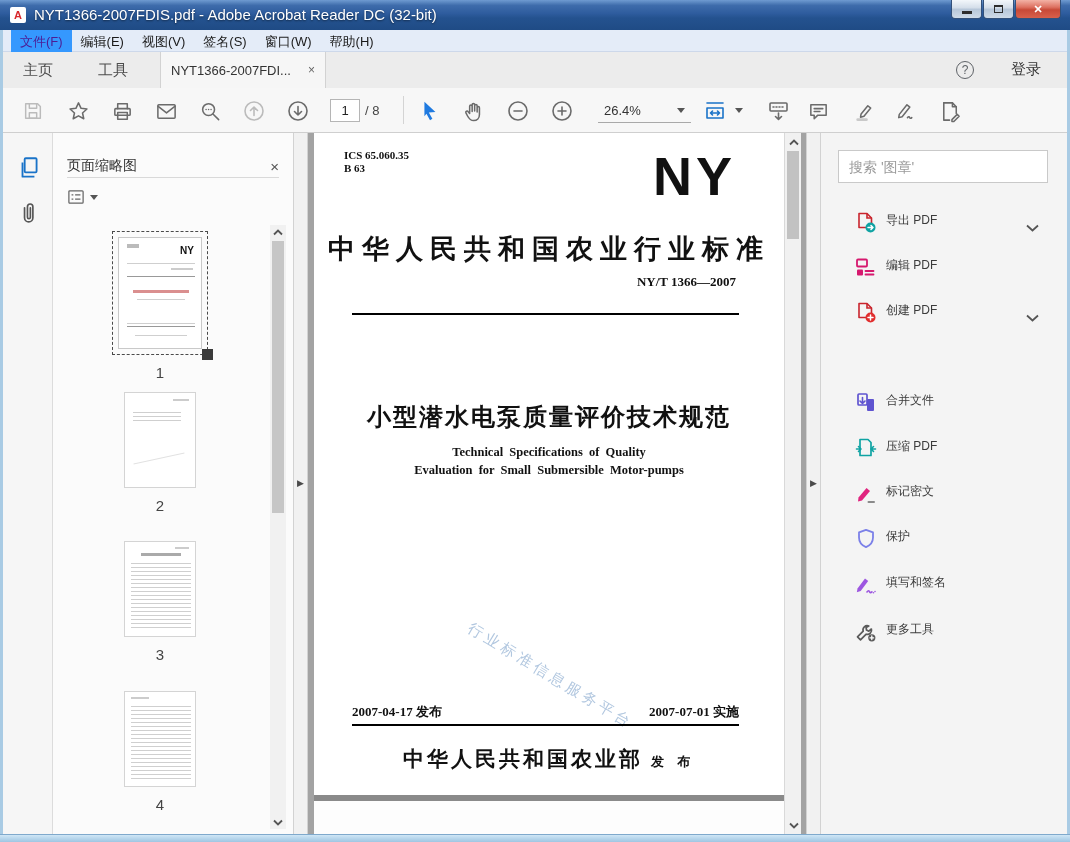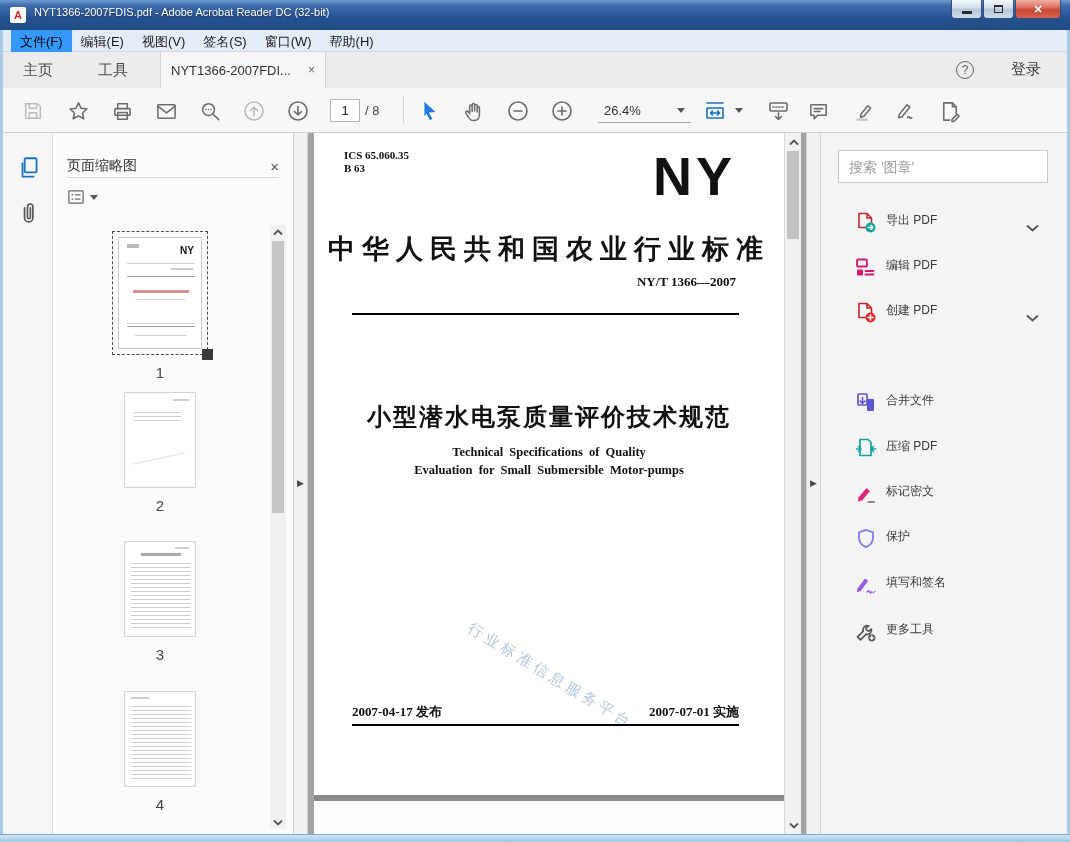--- a/index.html
+++ b/index.html
@@ -6,35 +6,35 @@
   html,body { width:1070px; height:842px; font-family:"Liberation Sans",sans-serif; }
   .win { position:relative; width:1070px; height:842px; background:#f4f4f4; overflow:hidden; }
 
   
   .titlebar { position:absolute; left:0; top:0; width:1070px; height:30px;
     background:linear-gradient(180deg,#6f9bd1 0%,#3e6cab 18%,#2e5c9e 45%,#24528f 60%,#1f4b85 100%);
     display:flex; align-items:center; }
   .tb-appicon { position:absolute; left:10px; top:7px; width:16px; height:16px; background:#fff;
     border-radius:2px; display:flex; align-items:center; justify-content:center;
     font-size:11px; font-weight:bold; color:#d8262c; }
-  .tb-title { position:absolute; left:34px; top:6px; color:#fff; font-size:11px; text-shadow:0 1px 2px rgba(0,0,0,.5); }
+  .tb-title { position:absolute; left:34px; top:6px; color:#fff; font-size:15px; text-shadow:0 1px 2px rgba(0,0,0,.5); }
   .winbtns { position:absolute; right:9px; top:0; display:flex; }
   .wbtn { width:31px; height:19px; border:1px solid #32507a; border-top:none; border-radius:0 0 4px 4px;
     background:linear-gradient(180deg,#f3f7fb 0%,#d3dde9 45%,#b6c6d8 50%,#cfdbe8 100%);
     display:flex; align-items:center; justify-content:center; margin-left:1px;
     font-size:11px; color:#2d2d2d; }
   .wbtn.close { width:46px; background:linear-gradient(180deg,#f3b2a5 0%,#dd7161 40%,#c74937 55%,#d8604b 100%);
     color:#fff; font-weight:bold; }
   .wbtn .restore-glyph { width:9px; height:8px; border:1px solid #2d2d2d; border-top-width:2px; }
   .wbtn .min-glyph { width:10px; height:3px; background:#2d2d2d; margin-top:6px; }
 
   .menubar { position:absolute; left:3px; top:30px; width:1064px; height:22px;
     background:#e4ecf8; border-bottom:1px solid #cdd8ea; display:flex; align-items:stretch; padding-left:8px; }
   .menu-item { font-size:13px; color:#1a1a1a; padding:3px 9px 0 9px; height:22px; }
-  .menu-item.active { background:#3598fe; color:#000000; }
+  .menu-item.active { background:#3598fe; color:#4c1d95; }
 
   .tabbar { position:absolute; left:3px; top:52px; width:1068px; height:36px; background:#ececec; }
   .tab-static { position:absolute; top:0; height:36px; display:flex; align-items:center;
     font-size:15px; color:#4d4d4d; padding:0 12px; }
   .tab-doc { position:absolute; left:157px; top:0; width:166px; height:36px; background:#f6f6f6;
     border-left:1px solid #d2d2d2; border-right:1px solid #d2d2d2;
     display:flex; align-items:center; padding:0 10px; }
   .tab-doc-label { font-size:13px; color:#333; white-space:nowrap; overflow:hidden; flex:1; }
   .tab-close { font-size:12px; color:#666; margin-left:6px; }
   .help-circle { position:absolute; right:97px; top:9px; width:18px; height:18px; border:1.5px solid #5f6368;
@@ -391,20 +391,23 @@
       <div class="p-header">中华人民共和国农业行业标准</div>
       <div class="p-number">NY/T 1366—2007</div>
       <div class="p-rule1"></div>
       <div class="p-title">小型潜水电泵质量评价技术规范</div>
       <div class="p-en" style="top:312px;">Technical Specifications of Quality</div>
       <div class="p-en" style="top:330px;">Evaluation for Small Submersible Motor-pumps</div>
       <div class="p-wm">行业标准信息服务平台</div>
       <div class="p-issue">2007-04-17 发布</div>
       <div class="p-impl">2007-07-01 实施</div>
       <div class="p-rule2"></div>
+      <div class="p-pub">
+        <span>中华人民共和国农业部</span><span class="small">发 布</span>
+      </div>
     </div>
     <div class="page-shadow"></div>
     <div class="next-page"></div>
     <div class="doc-scroll">
       <div class="scroll-chev" style="top:2px;left:1px;">
         <svg width="10" height="7" viewBox="0 0 10 7" style="stroke:#555;fill:none;stroke-width:1.8;">
             <path d="M1 5.5L5 1.5l4 4"></path>
           </svg>
       </div>
       <div class="doc-scroll-thumb"></div>

